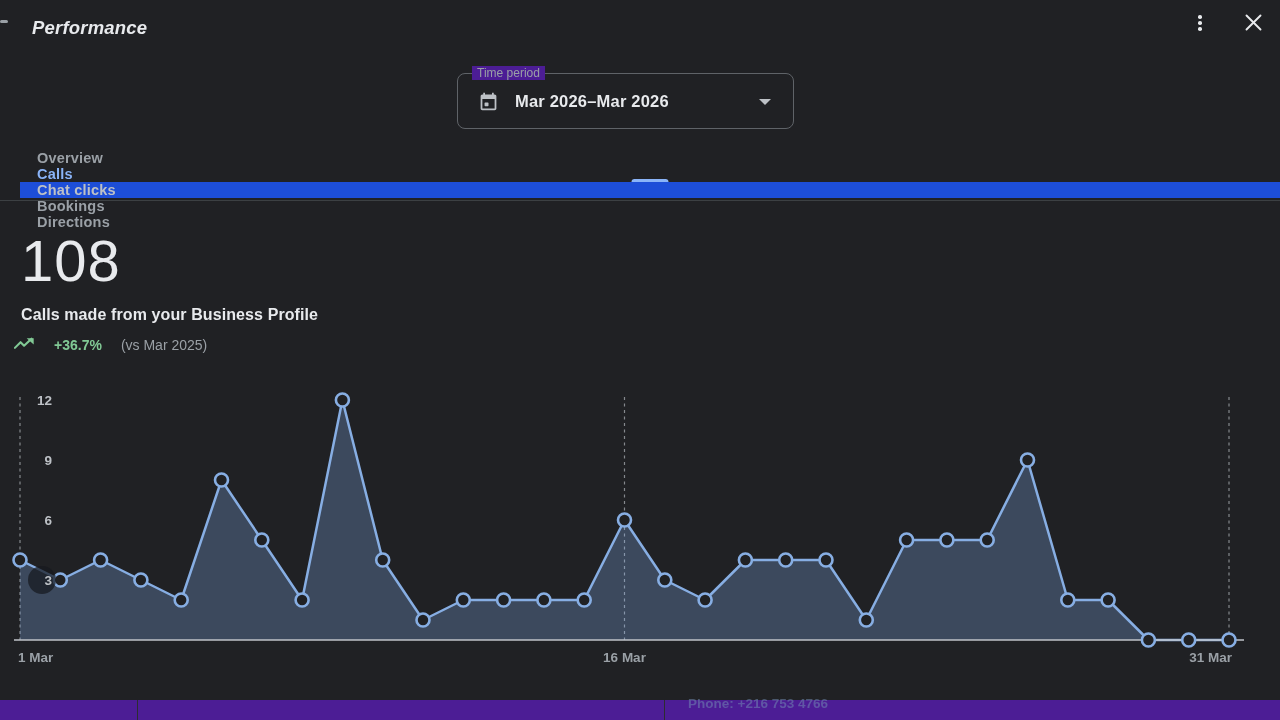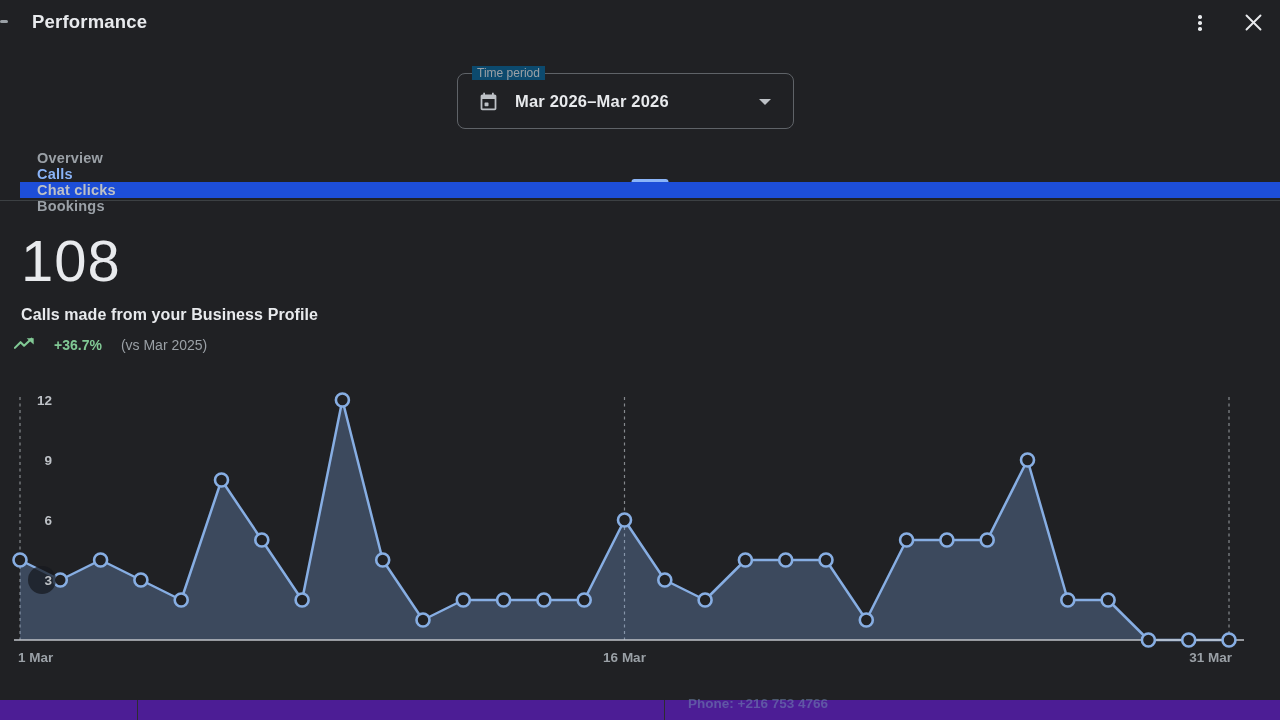--- a/index.html
+++ b/index.html
@@ -5,32 +5,32 @@
   * { margin:0; padding:0; box-sizing:border-box; }
   html,body { width:1280px; height:720px; overflow:hidden; background:#0e0f11; }
   body { font-family:"Liberation Sans","DejaVu Sans",sans-serif; }
   #modal {
     position:absolute; left:0; top:0; width:1280px; height:700px;
     background:#202124; color:#e8eaed;
   }
   
   .hdr { position:absolute; left:0; top:0; width:100%; height:46px; }
   .back-remnant { position:absolute; left:0; top:20px; width:8px; height:2.5px; background:#9aa0a6; border-radius:2px; }
-  .hdr-title { position:absolute; left:32px; top:11px; font-size:18.5px; font-weight:bold; letter-spacing:.2px; color:#e8eaed; }
+  .hdr-title { position:absolute; left:32px; top:17px; font-size:18.5px; font-weight:bold; letter-spacing:.2px; color:#e8eaed;font-style:italic; }
   .kebab { position:absolute; left:1192px; top:8px; width:16px; height:30px; display:flex; flex-direction:column; align-items:center; justify-content:center; gap:2.6px; cursor:pointer; }
   .kebab i { width:3.6px; height:3.6px; border-radius:50%; background:#e8eaed; }
   .close-btn { position:absolute; left:1242px; top:9px; width:22px; height:26px; display:flex; align-items:center; justify-content:center; cursor:pointer; }
   
   .tp-box {
     position:absolute; left:457px; top:73px; width:337px; height:56px;
     border:1px solid #5f6368; border-radius:8px; cursor:pointer;
     display:flex; align-items:center;
   }
   .tp-legend {
-    position:absolute; top:-8px; left:14px; background:#0c4a6e; padding:0 5px;
+    position:absolute; top:-8px; left:14px; background:#4c1d95; padding:0 5px;
     font-size:12px; color:#9aa0a6; line-height:14px;
   }
   .tp-cal { margin-left:20px; display:flex; align-items:center; }
   .tp-value { margin-left:16px; font-size:16.5px; font-weight:bold; color:#e8eaed; letter-spacing:.2px; }
   .tp-caret { position:absolute; right:22px; top:25px; width:0; height:0;
     border-left:6px solid transparent; border-right:6px solid transparent; border-top:6px solid #bdc1c6; }
   
   .tabs { position:absolute; left:0; top:150px; width:100%; height:51px;
     display:flex; padding-left:20px; border-bottom:1px solid #3c4043;flex-direction:column; }
   .tab { position:relative; height:100%; padding:0 17px; display:flex; align-items:center;
@@ -92,20 +92,23 @@
     <div class="tab active">
         <span>Calls</span>
         <span class="underline"></span>
       </div>
     <div class="tab hl">
         <span>Chat clicks</span>
       </div>
     <div class="tab">
         <span>Bookings</span>
       </div>
+    <div class="tab">
+        <span>Directions</span>
+      </div>
   </div>
 
   <div class="metric-num">108</div>
   <div class="metric-label">Calls made from your Business Profile</div>
   <div class="trend">
     <span>
       <svg width="21" height="13" viewBox="0 0 24 14">
         <polyline points="1,12 7.5,5.5 11.5,9.5 20,1.5" fill="none" stroke="#81c995" stroke-width="2.4" stroke-linecap="round" stroke-linejoin="round"></polyline>
         <polygon points="14.5,1 22.5,1 22.5,8" fill="#81c995" transform="translate(0,0)"></polygon>
       </svg>

